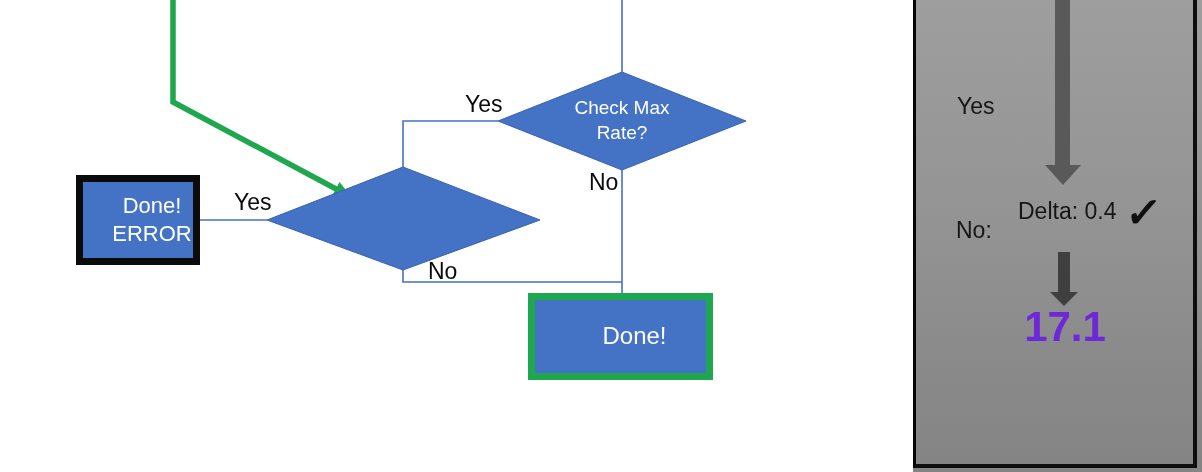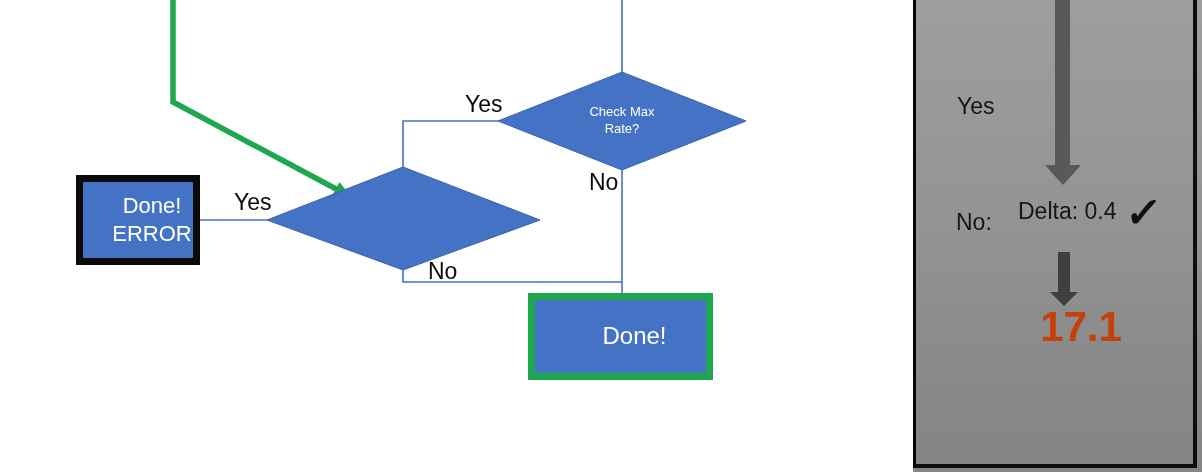--- a/index.html
+++ b/index.html
@@ -38,21 +38,21 @@
     font-size: 24px;
   }
 
   
   .diamond-label {
     position: absolute;
     width: 200px; height: 54px;
     display: flex; align-items: center; justify-content: center;
     text-align: center;
     color: #ffffff;
-    font-size: 13px;
+    font-size: 19px;
     line-height: 1.3;
     white-space: pre-line;
   }
   .d1-label { left: 522px; top: 94px; }
   .d2-label { left: 304px; top: 193px; }
 
   
   .flow-label {
     position: absolute;
     color: #0a0a0a;
@@ -79,21 +79,21 @@
     border-bottom: 4px solid #0e0e0e;
     pointer-events: none;
   }
   .panel-text {
     position: absolute;
     color: #161616;
     font-size: 23px;
     line-height: 1;
   }
   .p-yes   { left: 957px;  top: 95px; }
-  .p-no    { left: 956px;  top: 211px; }
+  .p-no    { left: 956px;  top: 219px; }
   .p-delta { left: 1018px; top: 200px; }
   .p-check {
     position: absolute;
     left: 1126px; top: 192px;
     font-size: 42px;
     font-weight: bold;
     color: #101010;
     transform: skewX(-6deg);
     line-height: 1;
   }
@@ -104,23 +104,22 @@
   .arrow2-shaft { position: absolute; left: 1058px; top: 252px; width: 12px; height: 40px; background: #3f3f3f; }
   .arrow2-head  { position: absolute; left: 1050px; top: 292px; width: 0; height: 0;
                   border-left: 14px solid transparent; border-right: 14px solid transparent;
                   border-top: 14px solid #3f3f3f; }
   .p-result {
     position: absolute;
     left: 1020px; top: 306px; width: 90px;
     text-align: center;
     font-size: 42px;
     font-weight: bold;
-    color: #c2410c;
+    color: #6d28d9;
     line-height: 1;
-    margin-left: 16px;
   }
 </style>
 </head>
 <body>
 
 <div class="stage">
 
   <svg class="flow-svg" width="1202" height="472" viewBox="0 0 1202 472">
 
     <path d="M622 0 V72" fill="none" stroke="#4472C4" stroke-width="1.6"></path>

